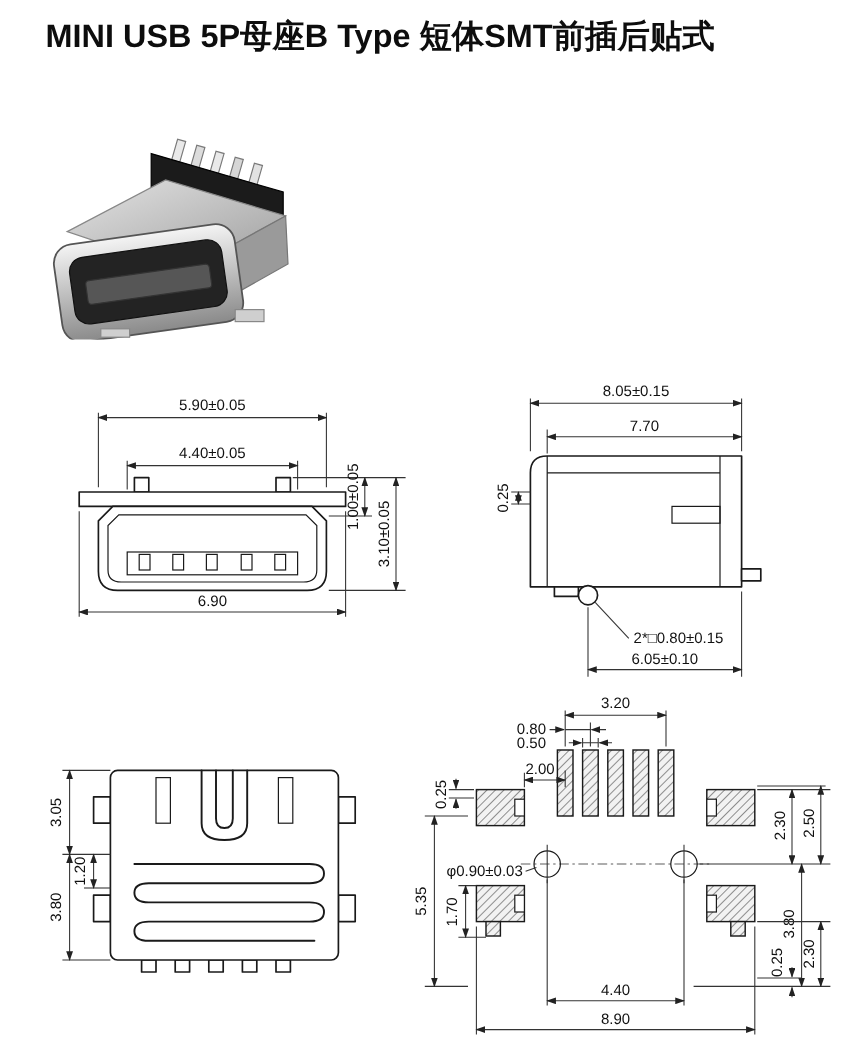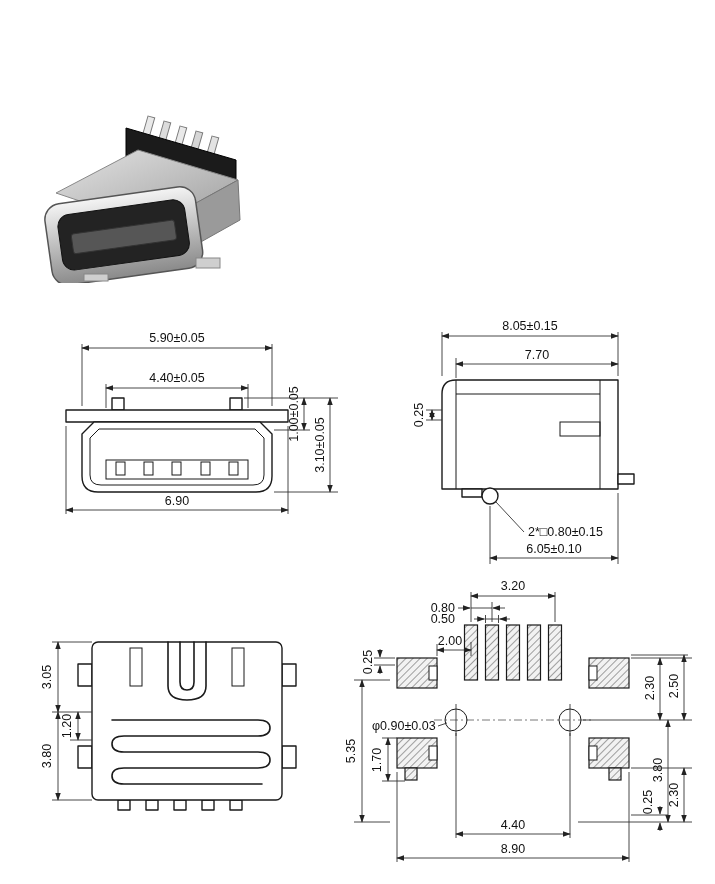--- a/index.html
+++ b/index.html
@@ -45,20 +45,21 @@
         <stop offset="0" stop-color="#f4f4f4"></stop>
         <stop offset="1" stop-color="#8a8a8a"></stop>
       </linearGradient>
       <linearGradient id="lg2" x1="0" y1="0" x2="1" y2="1">
         <stop offset="0" stop-color="#e3e3e3"></stop>
         <stop offset="1" stop-color="#9d9d9d"></stop>
       </linearGradient>
     </defs>
   </svg>
 
+  <h1 class="title">MINI USB 5P母座B Type 短体SMT前插后贴式</h1>
 
   <svg class="photo" style="left:26px; top:68px;" width="215" height="215" viewBox="0 0 215 215">
     <g>
       <g transform="translate(122,48) rotate(16)">
           <rect x="0" y="0" width="7" height="28" fill="#e9e9e9" stroke="#7a7a7a"></rect>
         </g>
       <g transform="translate(138,53) rotate(16)">
           <rect x="0" y="0" width="7" height="28" fill="#dcdcdc" stroke="#7a7a7a"></rect>
         </g>
       <g transform="translate(154,58) rotate(16)">

